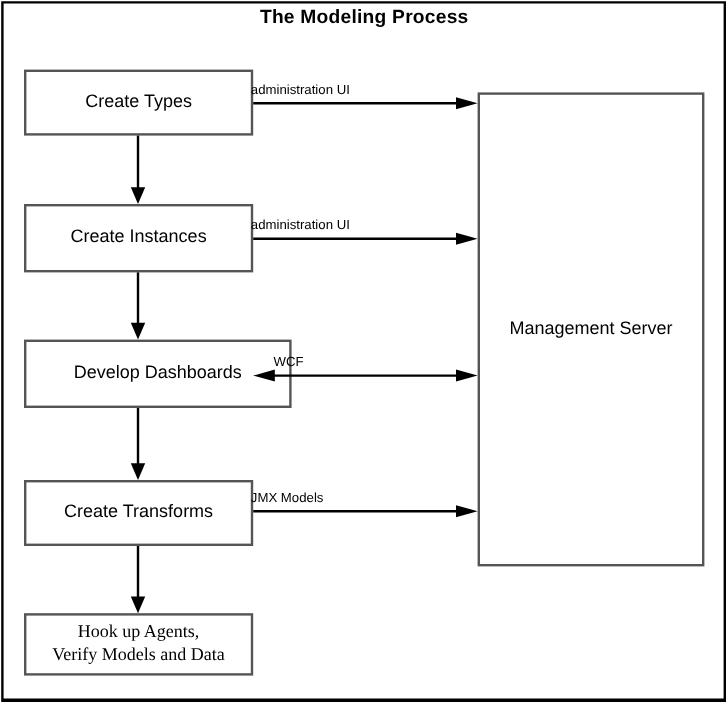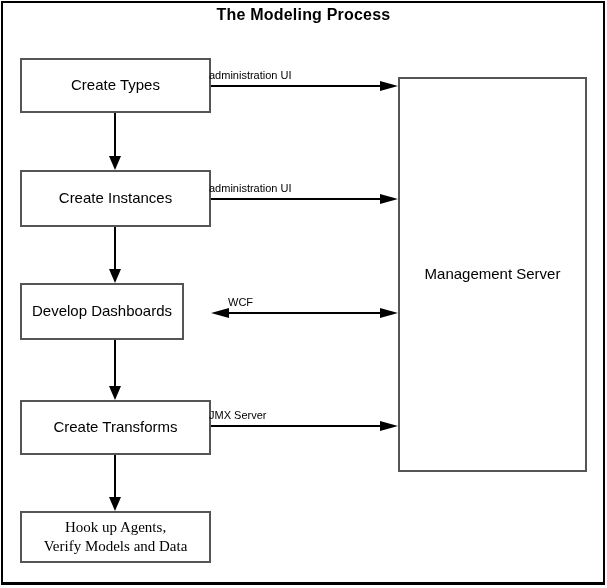--- a/index.html
+++ b/index.html
@@ -38,21 +38,21 @@
     background: #ffffff;
     display: flex;
     align-items: center;
     justify-content: center;
     text-align: center;
     font-size: 15px;
     line-height: 1.25;
   }
   #box-create-types       { left: 20px;  top: 58px;  width: 191px; height: 55px; }
   #box-create-instances   { left: 20px;  top: 170px; width: 191px; height: 57px; }
-  #box-develop-dashboards { left: 20px;  top: 283px; width: 164px; height: 57px; }
+  #box-develop-dashboards { left: 20px;  top: 283px; width: 223px; height: 57px; }
   #box-create-transforms  { left: 20px;  top: 400px; width: 191px; height: 55px; }
   #box-hookup             { left: 20px;  top: 511px; width: 191px; height: 52px; font-family: Liberation Serif, serif; }
   #box-hookup .box-label  { white-space: pre-line; }
   #box-server             { left: 398px; top: 58px;  width: 189px; height: 395px; margin-top: 19px; }
   .arrows {
     position: absolute;
     left: 0; top: 0;
     width: 607px; height: 588px;
     pointer-events: none;
   }
@@ -94,21 +94,21 @@
 Verify Models and Data</span>
   </div>
 
   <div class="box" id="box-server">
     <span class="box-label">Management Server</span>
   </div>
 
   <div class="arrow-label" id="label-conn-0">administration UI</div>
   <div class="arrow-label" id="label-conn-1">administration UI</div>
   <div class="arrow-label" id="label-conn-2">WCF</div>
-  <div class="arrow-label" id="label-conn-3">JMX Server</div>
+  <div class="arrow-label" id="label-conn-3">JMX Models</div>
 
   <svg class="arrows" viewBox="0 0 607 588" xmlns="http://www.w3.org/2000/svg">
 
     <g>
       <line x1="211" y1="86" x2="385" y2="86" stroke="#000" stroke-width="2"></line>
       <polygon points="398,86 380,81 380,91" fill="#000"></polygon>
     </g>
 
     <g>
       <line x1="211" y1="199" x2="385" y2="199" stroke="#000" stroke-width="2"></line>

